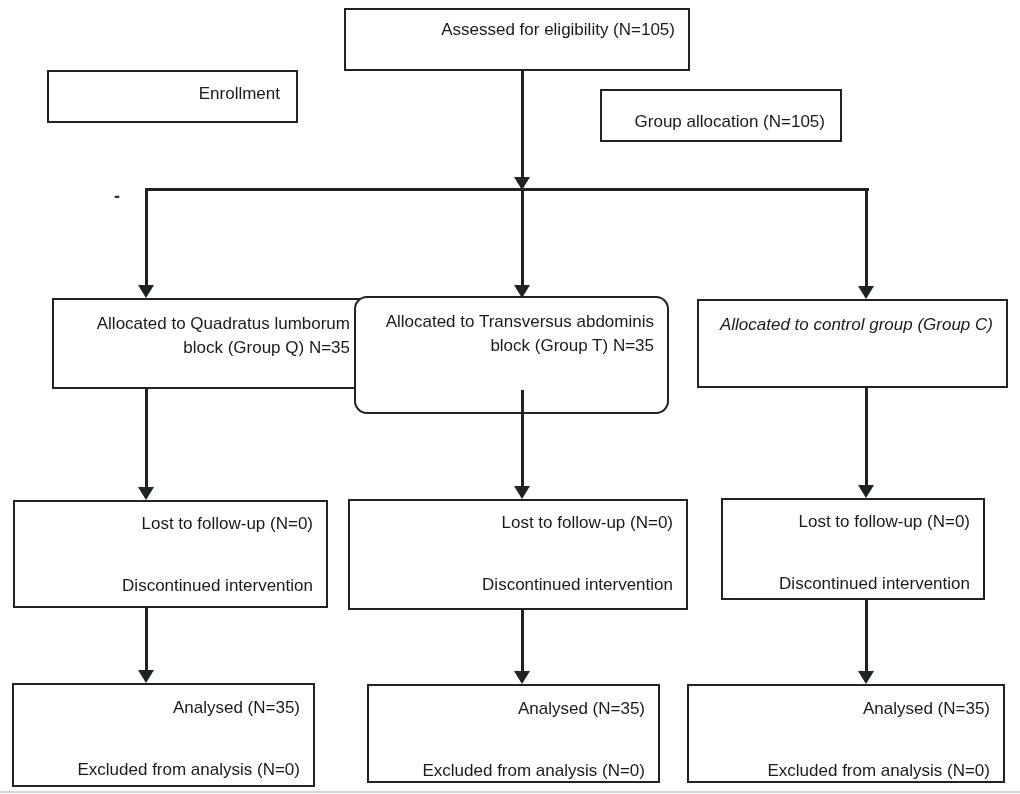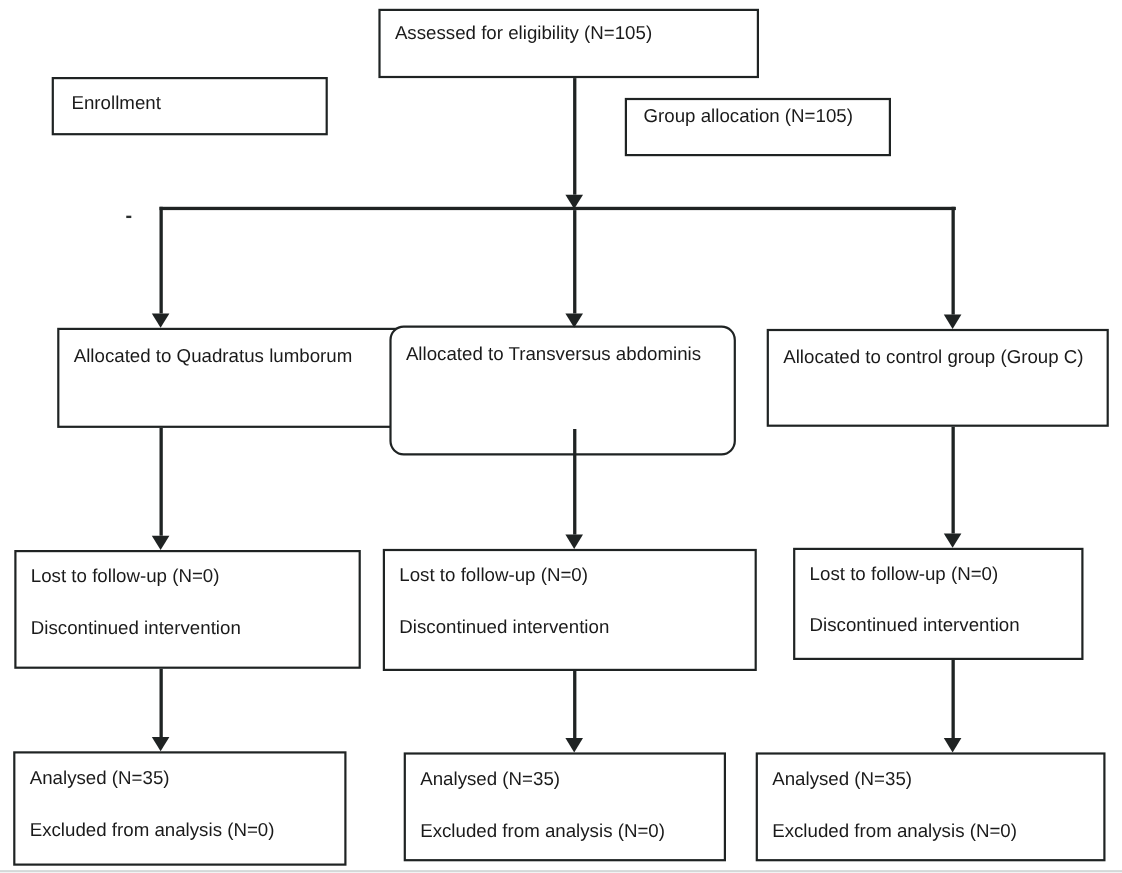--- a/index.html
+++ b/index.html
@@ -12,32 +12,33 @@
     color: #1a1a1a;
     overflow: hidden;
   }
   .box {
     position: absolute;
     border: 2px solid #1f2323;
     background: #ffffff;
     box-sizing: border-box;
     font-size: 17px;
     line-height: 22px;
+    text-align: right;
   }
-  .box .l2 { margin-top: 25px; }           
+  .box .l2 { margin-top: 40px; }           
   .box.tight .l1, .box.tight .l2 { line-height: 24px; }
   .box.tight .l2 { margin-top: 0; }        
 
   
   #assessed        { left: 344px; top: 8px;   width: 346px; height: 63px;  padding: 9px 13px; }
   #enrollment      { left: 47px;  top: 70px;  width: 251px; height: 53px;  padding: 11px 16px; }
-  #group-alloc     { left: 568px; top: 89px;  width: 242px; height: 53px;  padding: 4px 15px; }
+  #group-alloc     { left: 600px; top: 89px;  width: 242px; height: 53px;  padding: 20px 15px; }
   #alloc-q         { left: 12px;  top: 298px; width: 313px; height: 91px;  padding: 12px 13px; margin-left: 40px; }
   #alloc-t         { left: 354px; top: 296px; width: 315px; height: 118px;  padding: 12px 13px; border-radius: 13px; }
-  #alloc-c         { left: 697px; top: 299px; width: 311px; height: 89px;  padding: 12px 13px; }
+  #alloc-c         { left: 697px; top: 299px; width: 311px; height: 89px;  padding: 12px 13px; font-style: italic; }
   #followup-q      { left: 13px;  top: 500px; width: 315px; height: 108px; padding: 11px 13px; }
   #followup-t      { left: 348px; top: 499px; width: 340px; height: 111px; padding: 11px 13px; }
   #followup-c      { left: 721px; top: 498px; width: 264px; height: 102px; padding: 11px 13px; }
   #analysed-q      { left: 12px;  top: 683px; width: 303px; height: 104px; padding: 12px 13px; }
   #analysed-t      { left: 367px; top: 684px; width: 293px; height: 99px;  padding: 12px 13px; }
   #analysed-c      { left: 687px; top: 684px; width: 318px; height: 99px;  padding: 12px 13px; }
 
   
   .vline { position: absolute; width: 3px; background: #1f2323; }
   .hline { position: absolute; height: 3px; background: #1f2323; }
@@ -90,24 +91,26 @@
   <div class="box" id="enrollment">
     <div class="l1">Enrollment</div>
   </div>
 
   <div class="box" id="group-alloc">
     <div class="l1">Group allocation (N=105)</div>
   </div>
 
   <div class="box tight" id="alloc-q">
     <div class="l1">Allocated to Quadratus lumborum</div>
+    <div class="l2">block (Group Q) N=35</div>
   </div>
 
   <div class="box tight" id="alloc-t">
     <div class="l1">Allocated to Transversus abdominis</div>
+    <div class="l2">block (Group T) N=35</div>
   </div>
 
   <div class="box tight" id="alloc-c">
     <div class="l1">Allocated to control group (Group C)</div>
   </div>
 
   <div class="box" id="followup-q">
     <div class="l1">Lost to follow-up (N=0)</div>
     <div class="l2">Discontinued intervention</div>
   </div>

